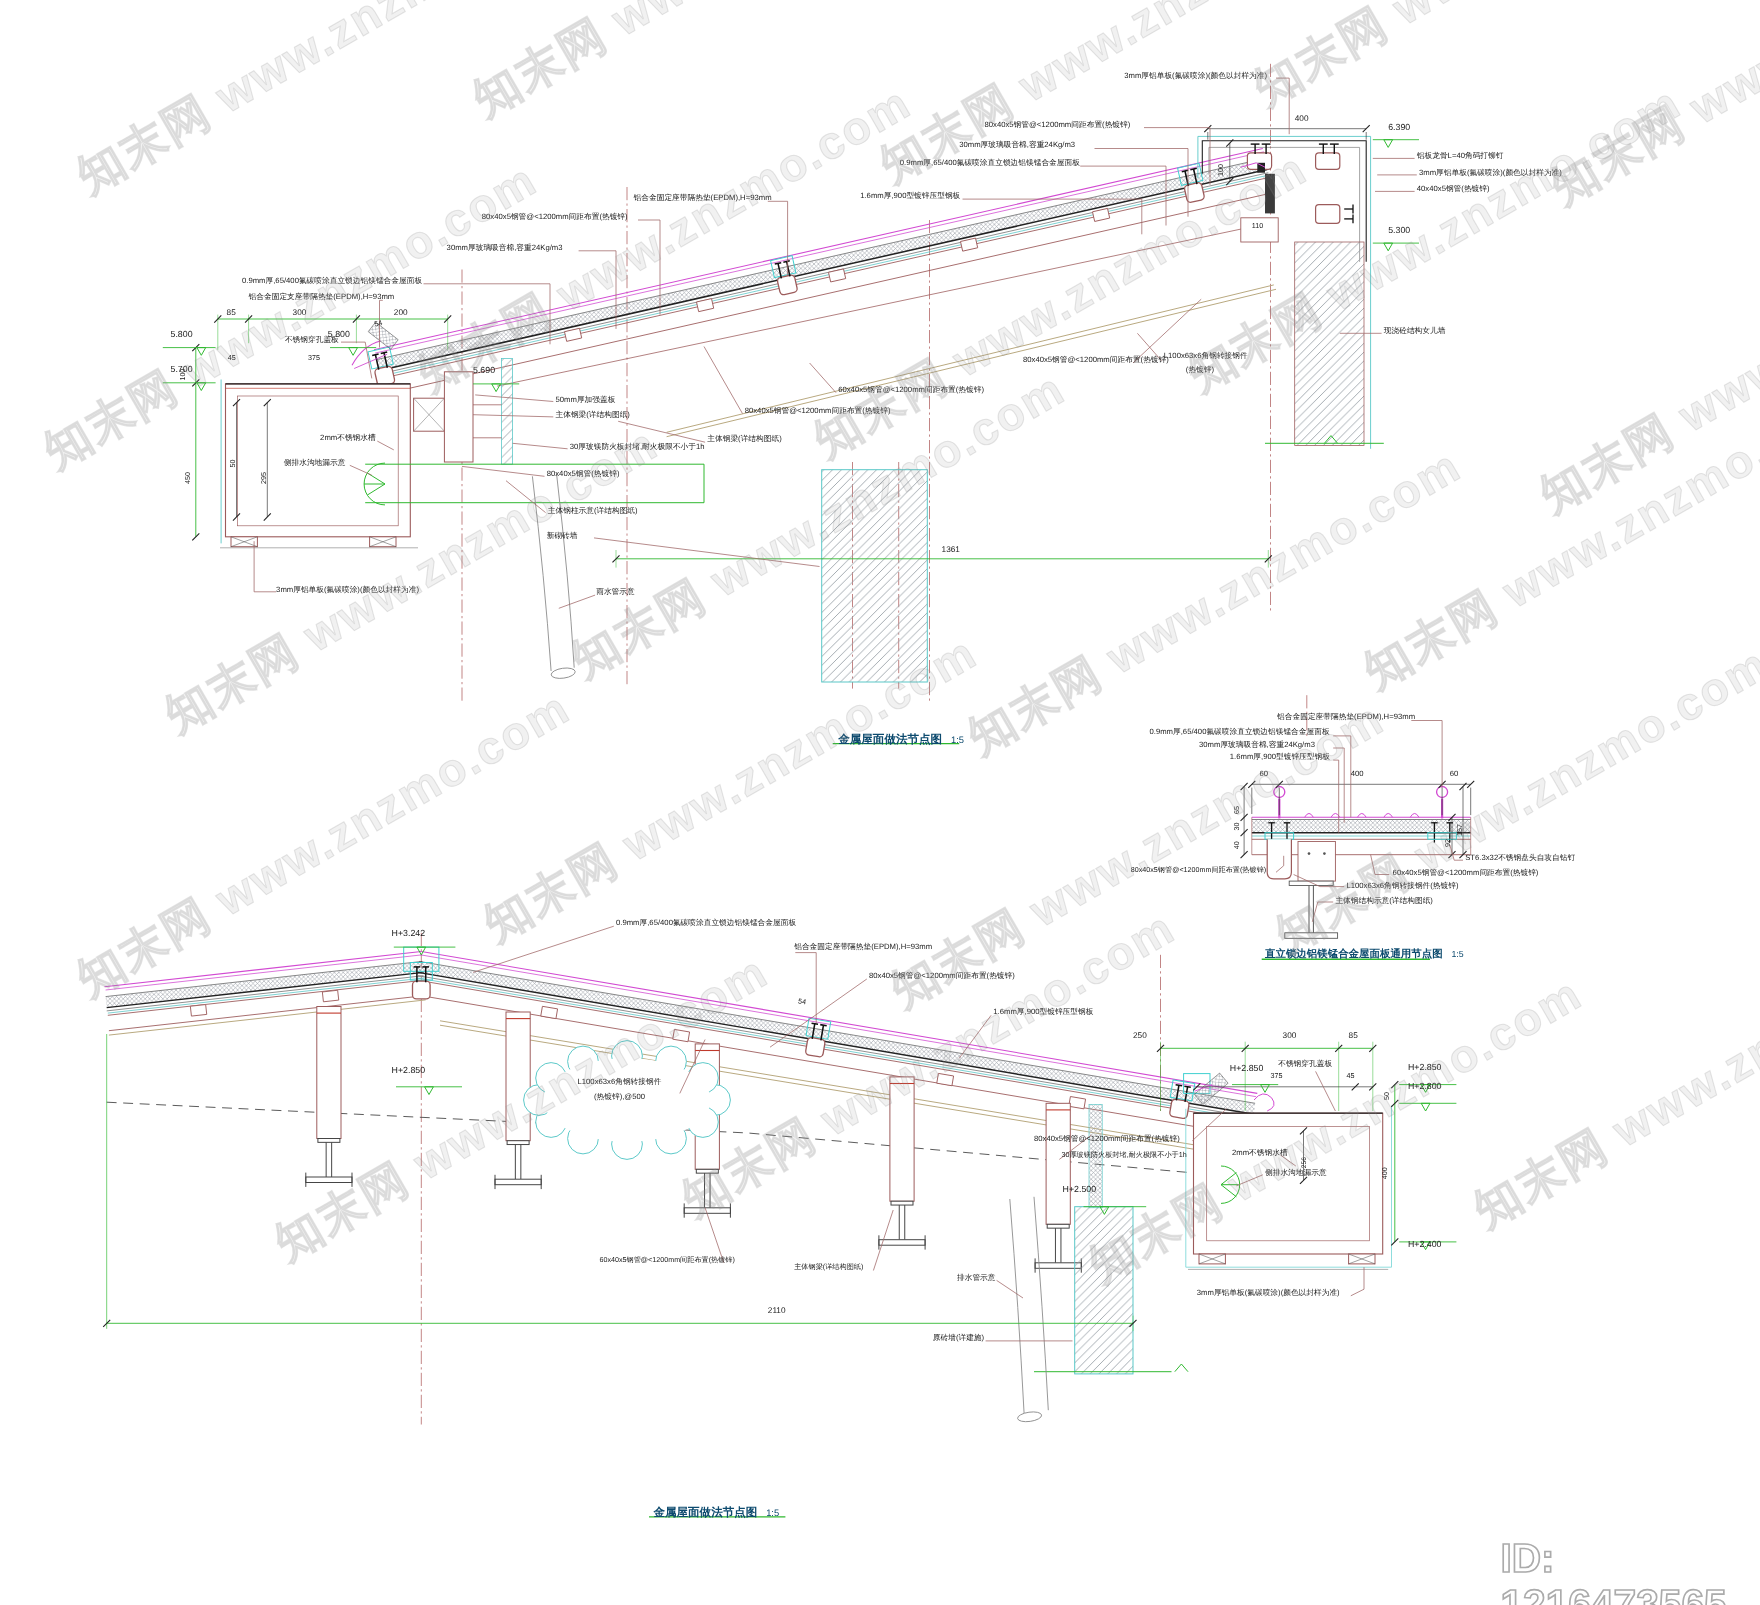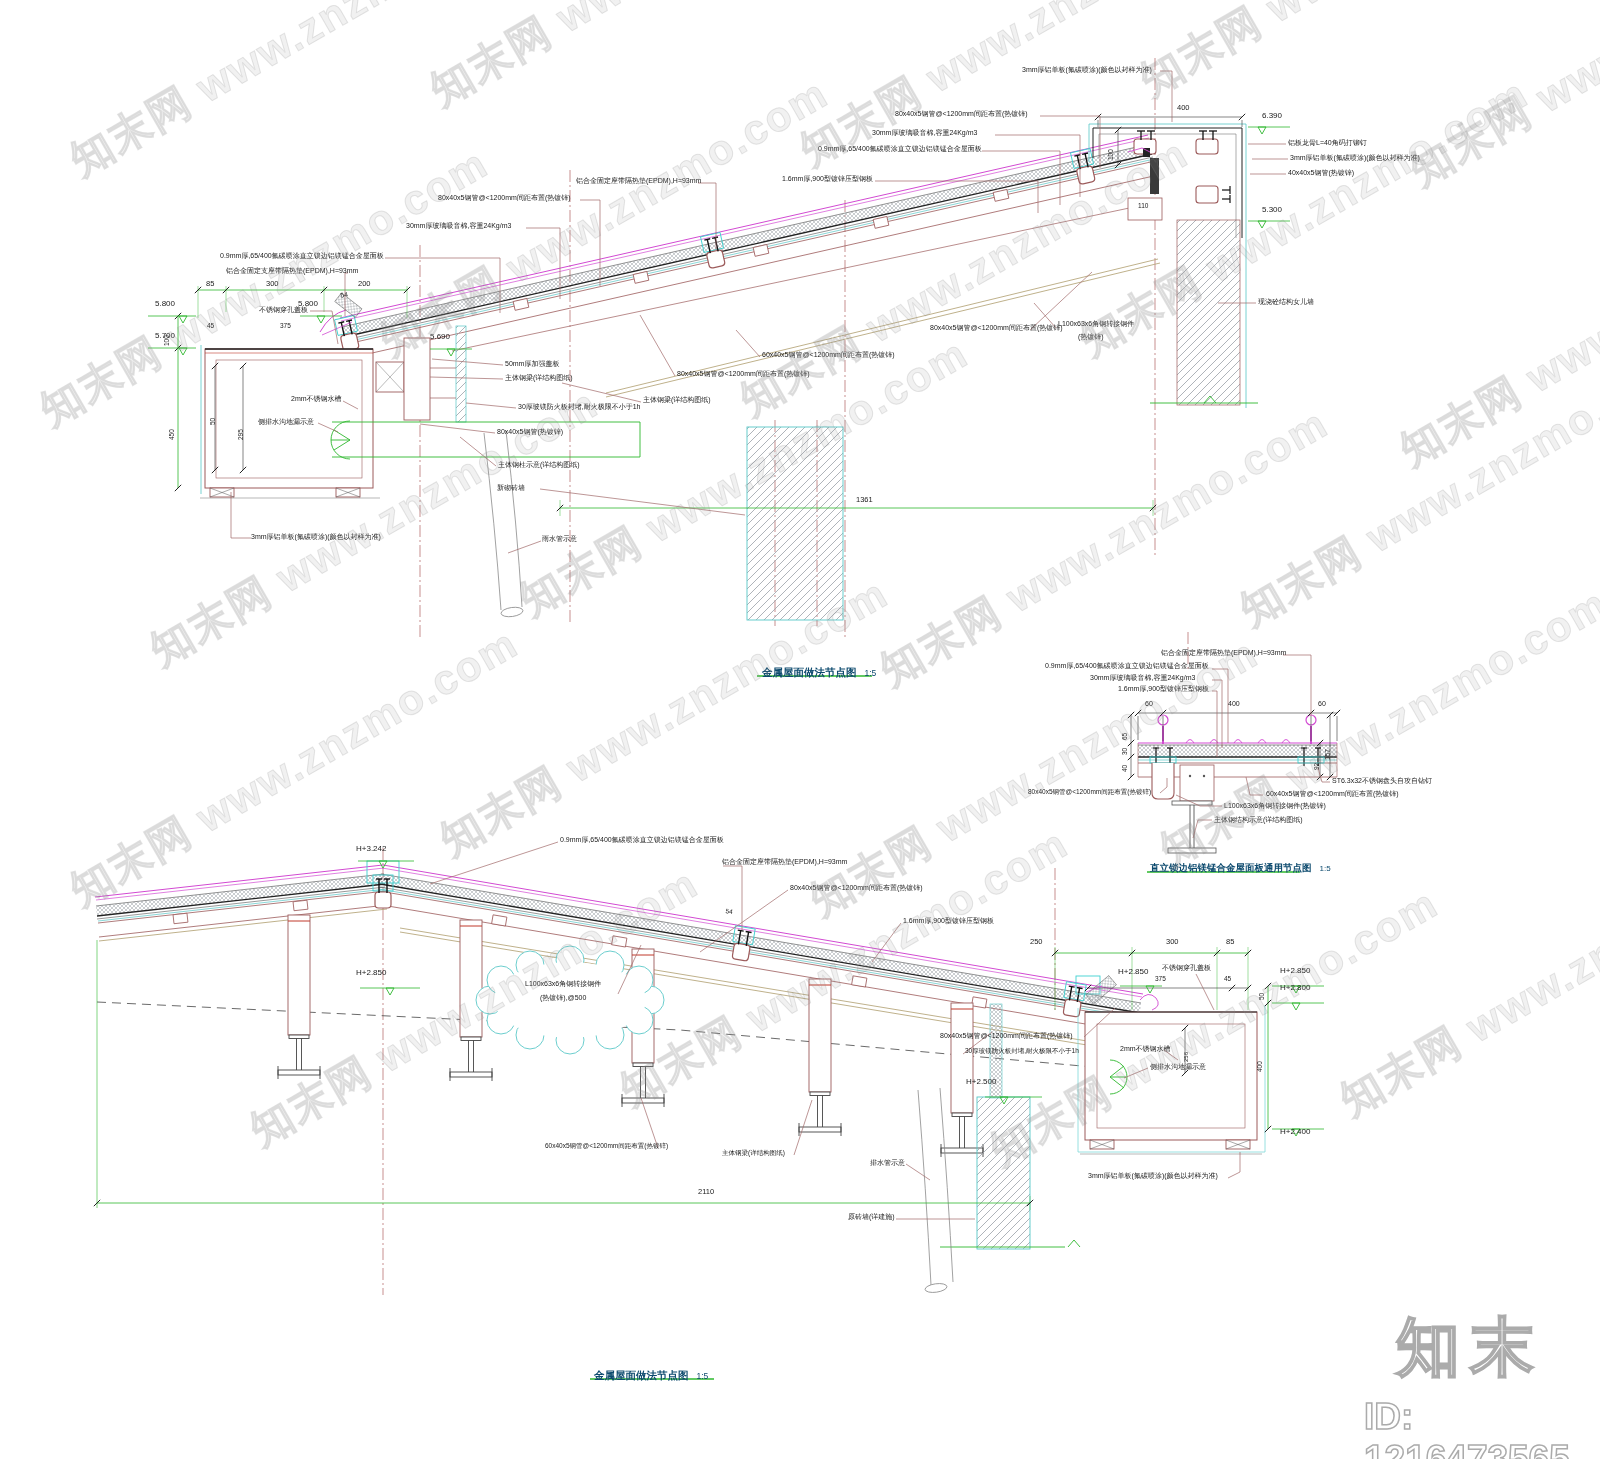--- a/index.html
+++ b/index.html
@@ -643,16 +643,15 @@
       <span class="wm" style="left: 60px; top: 870px;">知末网 www.znzmo.com</span>
       <span class="wm" style="left: 430px; top: 820px;">知末网 www.znzmo.com</span>
       <span class="wm" style="left: 800px; top: 880px;">知末网 www.znzmo.com</span>
       <span class="wm" style="left: 1150px; top: 830px;">知末网 www.znzmo.com</span>
       <span class="wm" style="left: 240px; top: 1110px;">知末网 www.znzmo.com</span>
       <span class="wm" style="left: 610px; top: 1070px;">知末网 www.znzmo.com</span>
       <span class="wm" style="left: 980px; top: 1130px;">知末网 www.znzmo.com</span>
       <span class="wm" style="left: 1330px; top: 1080px;">知末网 www.znzmo.com</span>
     </div>
 
-<div id="logo-brand">知末</div>
 <div id="logo-id">ID: 1216473565</div>
 
 </div>
 
 </body></html>

